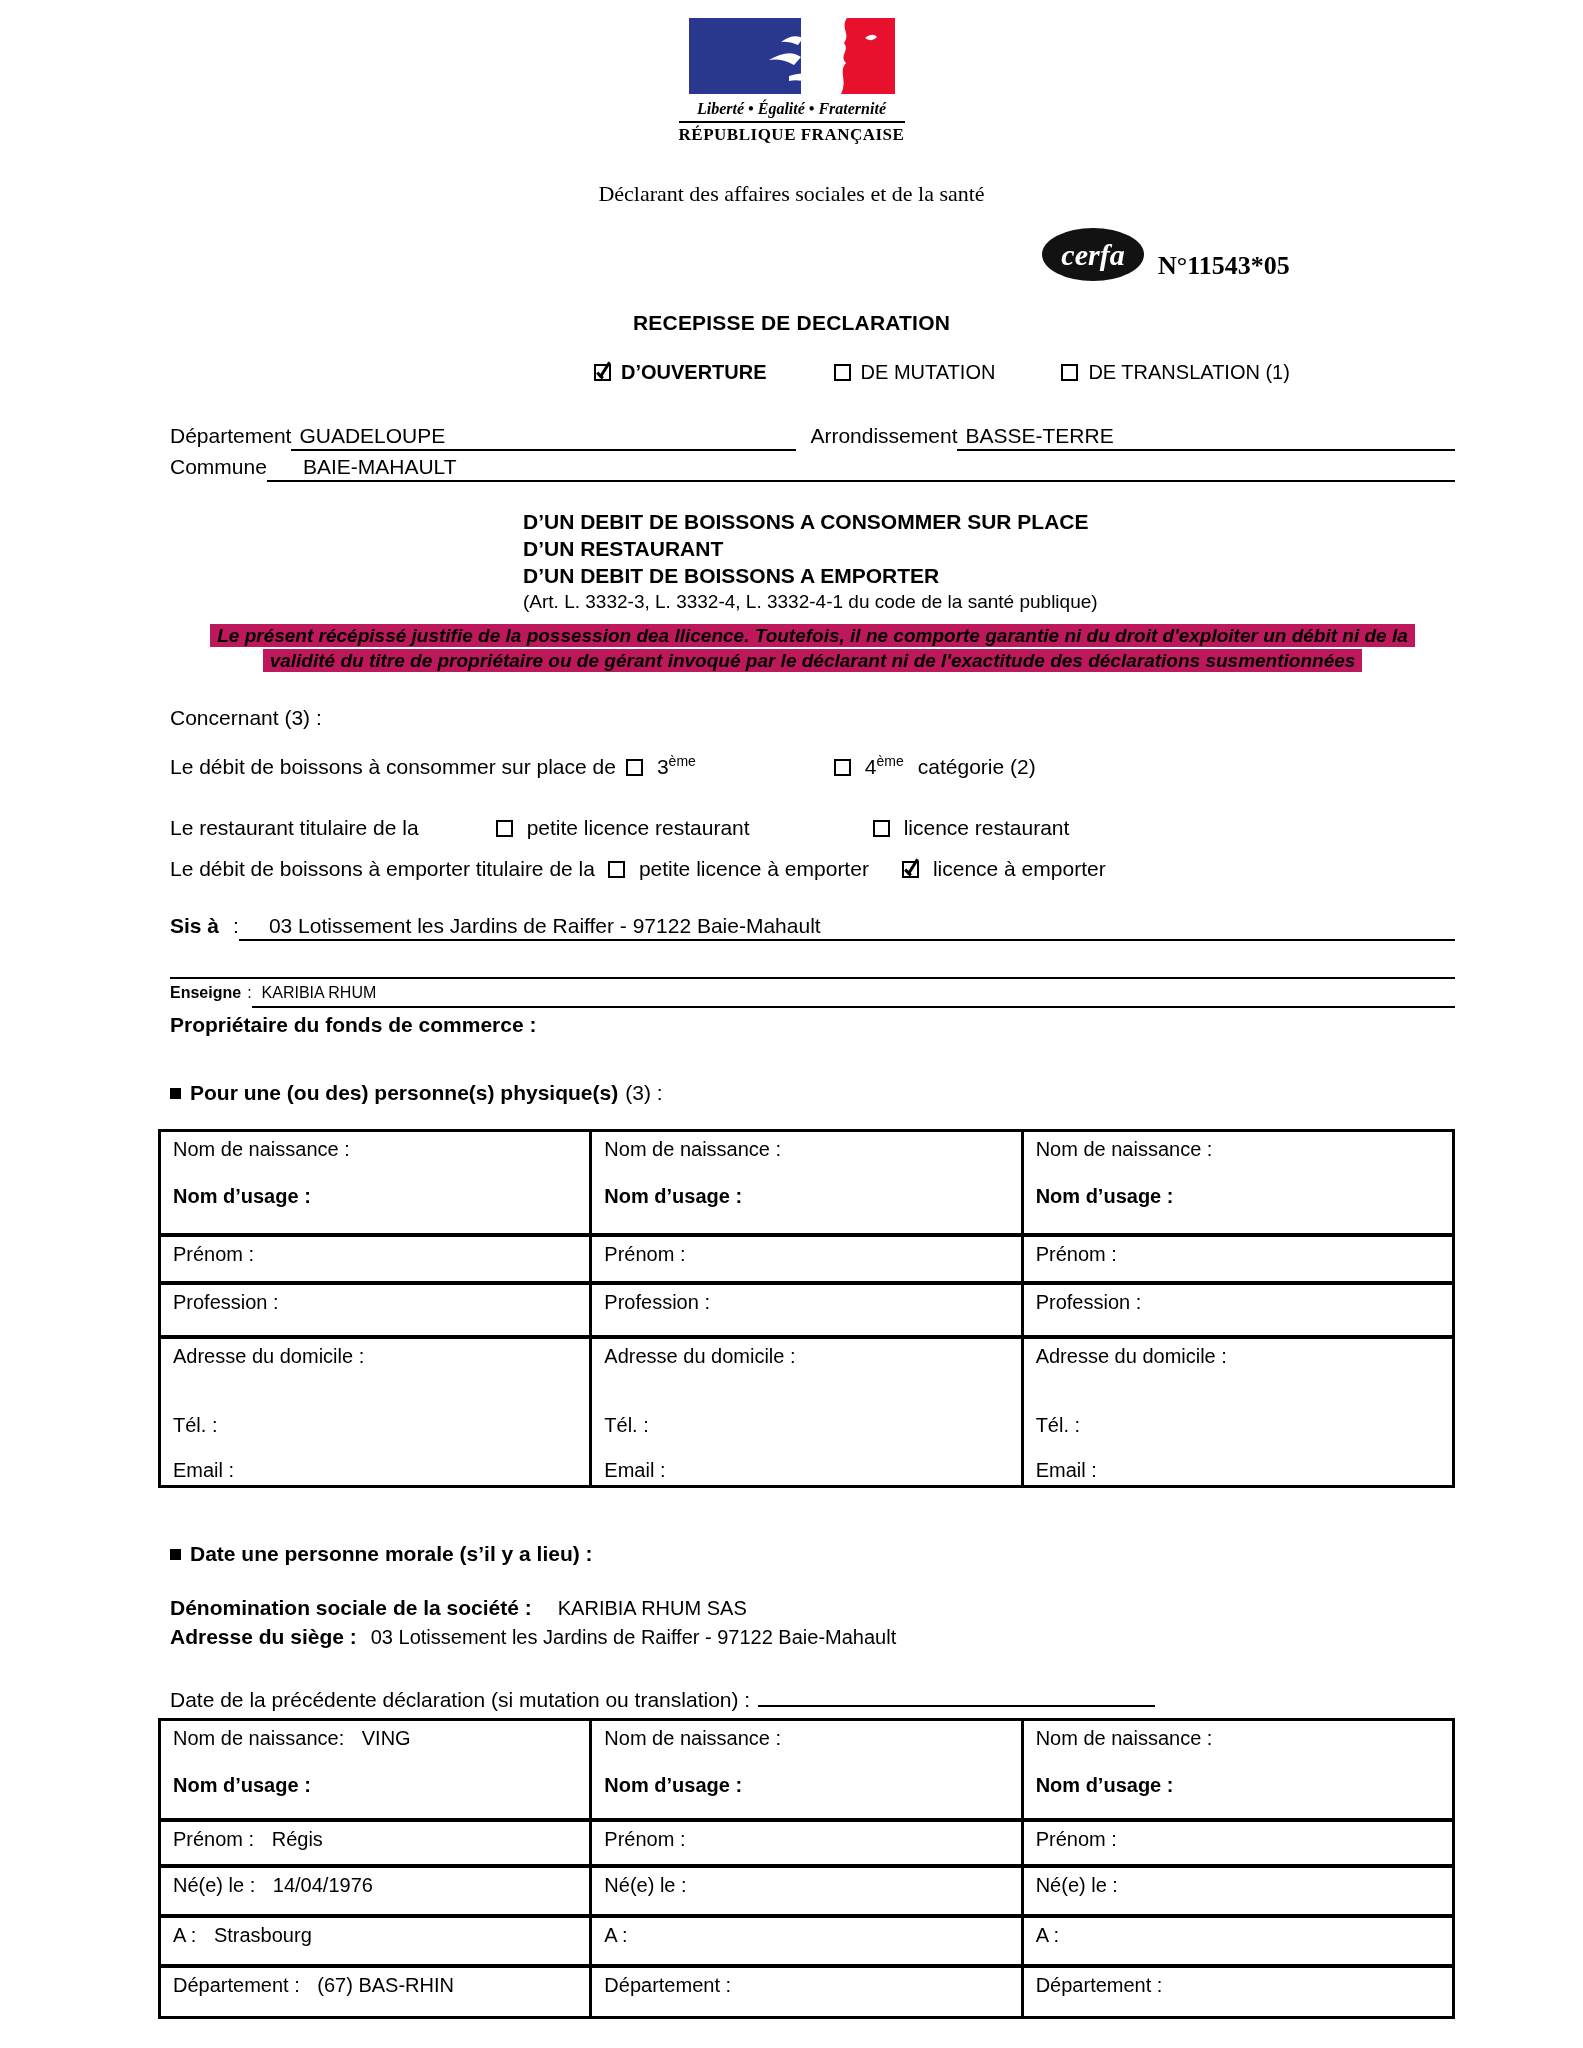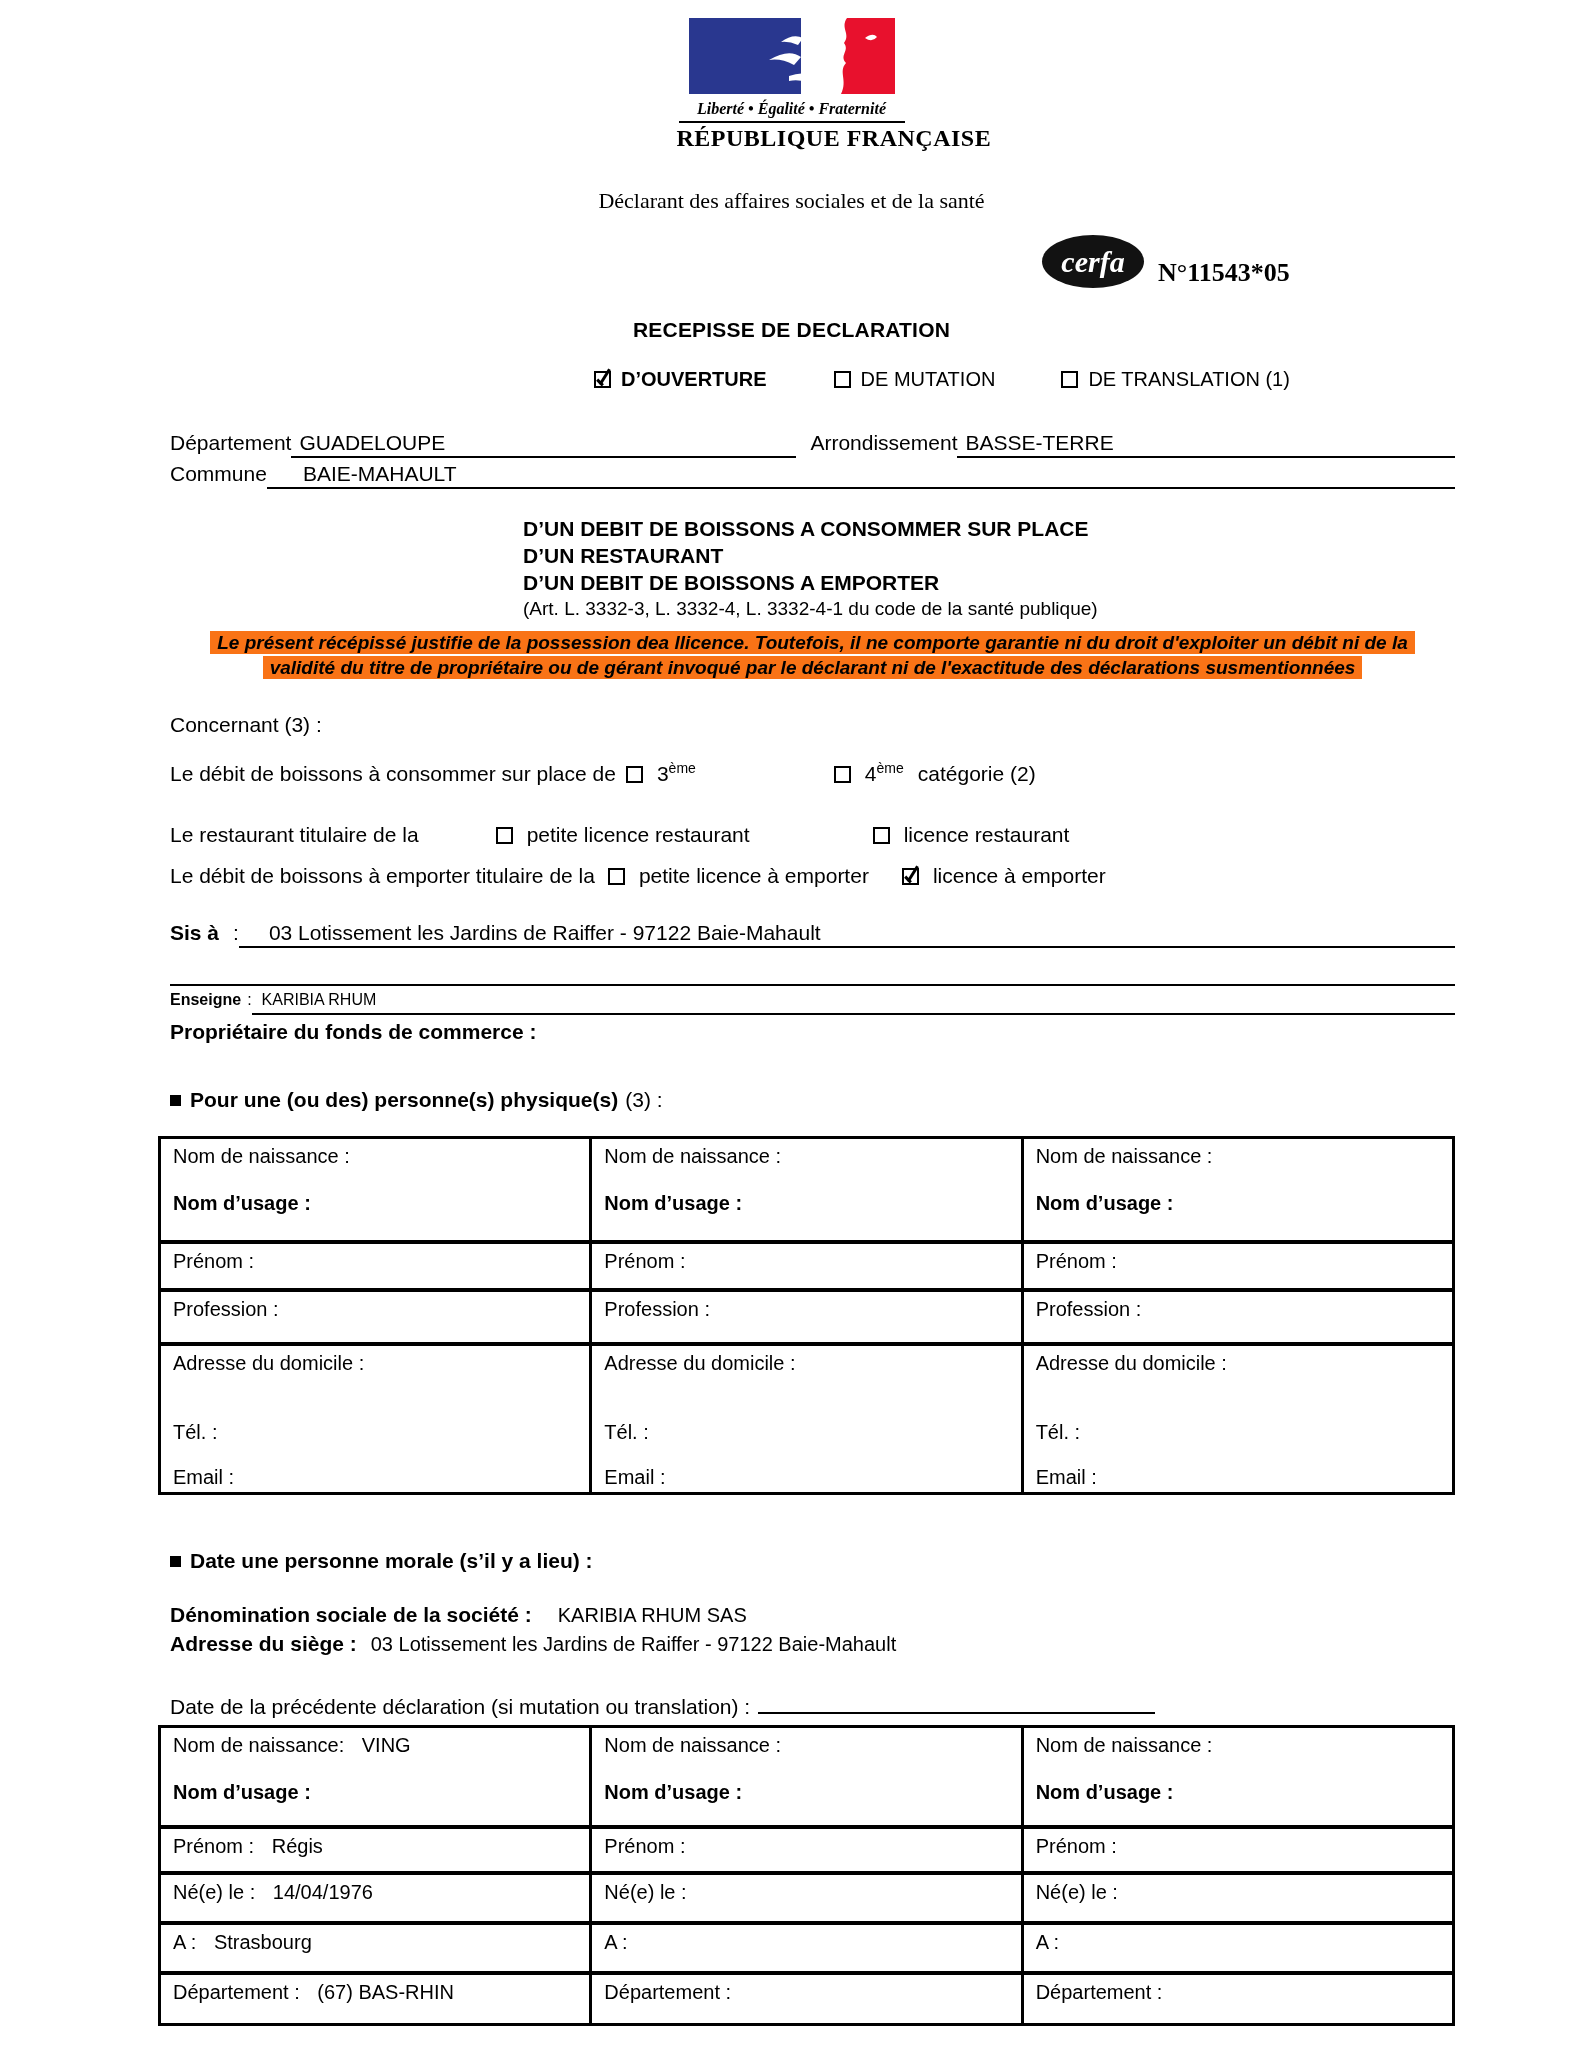--- a/index.html
+++ b/index.html
@@ -9,21 +9,21 @@
     font-family:"Liberation Sans", sans-serif; position:relative; overflow:hidden;
   }
   .content { padding:0 128px 0 170px; }
 
   
   .logo-block { width:230px; margin:18px auto 0 auto; text-align:center; }
   .flag { display:block; margin:0 auto; }
   .motto { font-family:"Liberation Serif", serif; font-style:italic; font-weight:bold;
            font-size:16px; margin-top:6px; white-space:nowrap; }
   .logo-rule { border-top:2.5px solid #000; margin:3px 2px 2px 2px; }
-  .republic { font-family:"Liberation Serif", serif; font-weight:bold; font-size:24px;
+  .republic { font-family:"Liberation Serif", serif; font-weight:bold; font-size:17px;
               letter-spacing:0.5px; white-space:nowrap; }
   .ministry { text-align:center; font-family:"Liberation Serif", serif; font-size:22px; margin-top:36px; }
 
   .cerfa-row { display:flex; align-items:flex-end; gap:14px; margin:20px 0 0 1042px; height:54px; }
   .cerfa-badge { width:102px; height:53px; background:#121212; border-radius:50%;
                  display:flex; align-items:center; justify-content:center;
                  color:#fff; font-family:"Liberation Serif", serif; font-style:italic;
                  font-weight:bold; font-size:30px; }
   .cerfa-number { font-family:"Liberation Serif", serif; font-weight:bold; font-size:26px; line-height:1; padding-bottom:2px; }
 
@@ -50,21 +50,21 @@
   .w505 { flex:0 0 505px; }
   .lbl-gap { margin-left:14px; }
   .val-indent { padding-left:28px; }
 
   
   .subject { margin:26px 0 0 353px; }
   .subject .sline { font-weight:bold; font-size:21px; line-height:27px; }
   .subject .legal { font-size:19px; line-height:25px; }
 
   .notice { margin-top:9px; text-align:center; font-weight:bold; font-style:italic; font-size:19px; line-height:25px; }
-  .notice .hl { background:#f97316; padding:1px 7px; }
+  .notice .hl { background:#be185d; padding:1px 7px; }
 
   .concern-head { margin-top:33px; font-size:21px; }
   .opt-line { display:flex; align-items:center; font-size:21px; }
   .opt1 { margin-top:25px; } .opt2 { margin-top:37px; } .opt3 { margin-top:17px; }
   sup { font-size:14px; vertical-align:super; line-height:0; }
 
   .ml10{margin-left:10px;} .ml13{margin-left:13px;} .ml14{margin-left:14px;}
   .ml33{margin-left:33px;} .ml77{margin-left:77px;} .ml123{margin-left:123px;} .ml138{margin-left:138px;}
 
   .sis-line { margin-top:33px; font-size:21px; }

